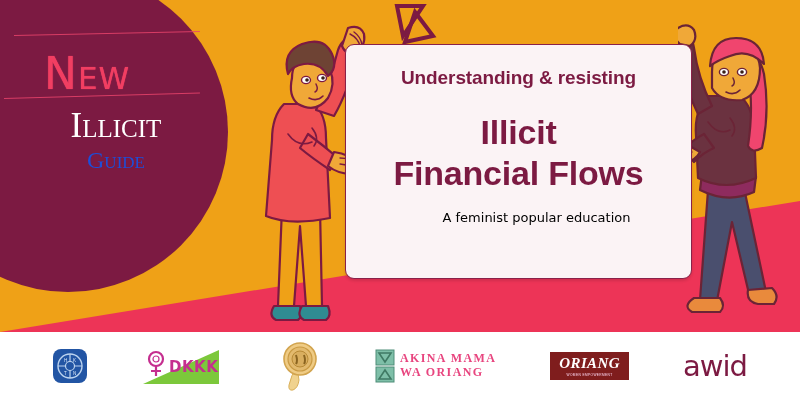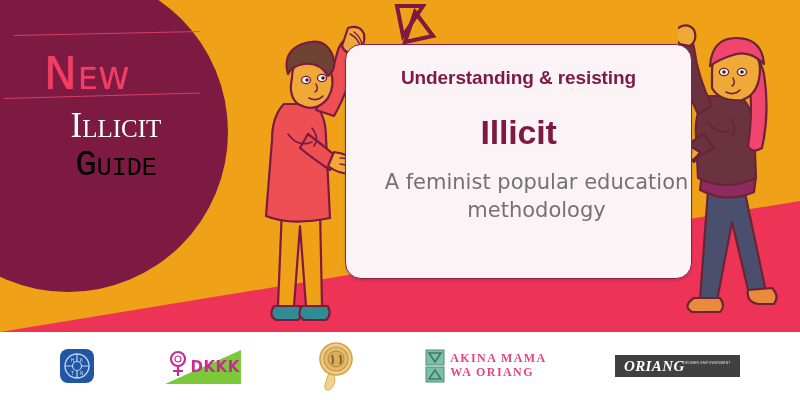--- a/index.html
+++ b/index.html
@@ -18,50 +18,50 @@
   .rule{position:absolute;height:1px;background:#E8436B;opacity:.85;transform-origin:left center;}
   .rule-top{left:14px;top:35px;width:186px;transform:rotate(-1.2deg);}
   .rule-bot{left:4px;top:98px;width:196px;transform:rotate(-1.6deg);}
 
   .new-word{position:absolute;left:44px;top:41px;color:#F13E62;font-size:44px;
     letter-spacing:1px;font-weight:400;font-family:"DejaVu Sans",sans-serif;
     font-variant:small-caps;line-height:1;text-shadow:0 0 1px #F13E62;margin-top:11px;}
   .wk-word{position:absolute;left:16px;top:108px;width:200px;text-align:center;color:#FFFFFF;
     font-size:35px;font-variant:small-caps;letter-spacing:0px;line-height:1.02;
     font-family:"Liberation Serif",serif;}
-  .gd-word{position:absolute;left:16px;top:148px;width:200px;text-align:center;color:#000000;
-    font-size:36px;font-variant:small-caps;letter-spacing:0px;line-height:1.02;
-    font-family:Liberation Mono, monospace;}
+  .gd-word{position:absolute;left:16px;top:148px;width:200px;text-align:center;color:#1d4ed8;
+    font-size:24px;font-variant:small-caps;letter-spacing:0px;line-height:1.02;
+    font-family:Liberation Serif, serif;}
 
   
   .deco-tri{position:absolute;left:393px;top:2px;width:48px;height:44px;}
   .card{position:absolute;left:345px;top:44px;width:345px;height:233px;
-    background:#FBF3F5;border:1.5px solid #8A2149;border-radius:16px;
+    background:#FBF3F5;border:1.5px solid #8A2149;border-radius:9px;
     box-shadow:0 2px 3px rgba(0,0,0,.12);}
   .card-inner{position:absolute;left:0;top:0;width:100%;height:100%;
     display:flex;flex-direction:column;align-items:center;justify-content:flex-start;padding-top:22px;box-sizing:border-box;}
   .t-sub{color:#7C1A42;font-size:19px;font-weight:bold;letter-spacing:-.1px;}
   .t-big1{color:#7C1A42;font-size:34px;font-weight:bold;margin-top:24px;letter-spacing:-.2px;}
   .t-big2{color:#7C1A42;font-size:34px;font-weight:bold;margin-top:2px;letter-spacing:-.2px;}
-  .t-tag{color:#737373;font-size:21px;margin-top:16px;text-align:center;line-height:1.35;
+  .t-tag{color:#000000;font-size:13px;margin-top:16px;text-align:center;line-height:1.35;
     font-family:"DejaVu Sans",sans-serif;margin-left:36px;}
 
   
   .person{position:absolute;}
 
   
   .logos{position:absolute;left:0;top:332px;width:800px;height:68px;display:flex;
     align-items:center;justify-content:space-around;padding:0 26px;box-sizing:border-box;}
   .logo{display:flex;align-items:center;justify-content:center;}
   .lg-sq{width:34px;height:34px;border-radius:8px;background:#2255A4;
     display:flex;align-items:center;justify-content:center;}
   .dkkk-txt{color:#C52E8F;font-size:15px;font-weight:bold;font-family:"DejaVu Sans",sans-serif;letter-spacing:.5px;}
   .amwa-txt{color:#E8457F;font-size:12px;font-weight:bold;line-height:1.15;letter-spacing:1.4px;
     font-family:Liberation Serif, serif;}
-  .oriang-box{background:#404040;padding:4px 9px 3px;display:flex;flex-direction:row;align-items:flex-start;}
+  .oriang-box{background:#7f1d1d;padding:4px 9px 3px;display:flex;flex-direction:column;align-items:center;}
   .oriang-txt{color:#FFFFFF;font-size:15px;font-weight:bold;font-style:italic;letter-spacing:.4px;line-height:1;
     font-family:"Liberation Serif",serif;}
   .oriang-sub{color:#FFD9F4;font-size:3.2px;letter-spacing:.4px;margin-top:2px;}
   .awid-txt{color:#7C1A42;font-size:29px;letter-spacing:-1px;font-family:"DejaVu Sans",sans-serif;}
 </style>
 </head>
 <body>
 
 <div id="stage">
 
@@ -150,23 +150,23 @@
 
   <svg class="deco-tri" viewBox="0 0 48 44">
     <path d="M4 4 L30 4 L10 34 Z" fill="none" stroke="#7C1A42" stroke-width="4"></path>
     <path d="M22 10 L40 34 L12 40 Z" fill="none" stroke="#7C1A42" stroke-width="4"></path>
   </svg>
 
   <div class="card">
     <div class="card-inner">
       <div class="t-sub">Understanding &amp; resisting</div>
       <div class="t-big1">Illicit</div>
+      <div class="t-big2">Financial Flows</div>
       <div class="t-tag">
         <div>A feminist popular education</div>
-        <div>methodology</div>
       </div>
     </div>
   </div>
 
   <div class="footer-white"></div>
   <div class="logos">
 
     <div class="logo">
       <div class="lg-sq">
         <svg width="28" height="28" viewBox="0 0 28 28">
@@ -216,15 +216,18 @@
       </div>
     </div>
 
     <div class="logo">
       <div class="oriang-box">
         <span class="oriang-txt">ORIANG</span>
         <span class="oriang-sub">WOMEN EMPOWERMENT</span>
       </div>
     </div>
 
+    <div class="logo">
+      <span class="awid-txt">awid</span>
+    </div>
 
   </div>
 </div>
 
 </body></html>

